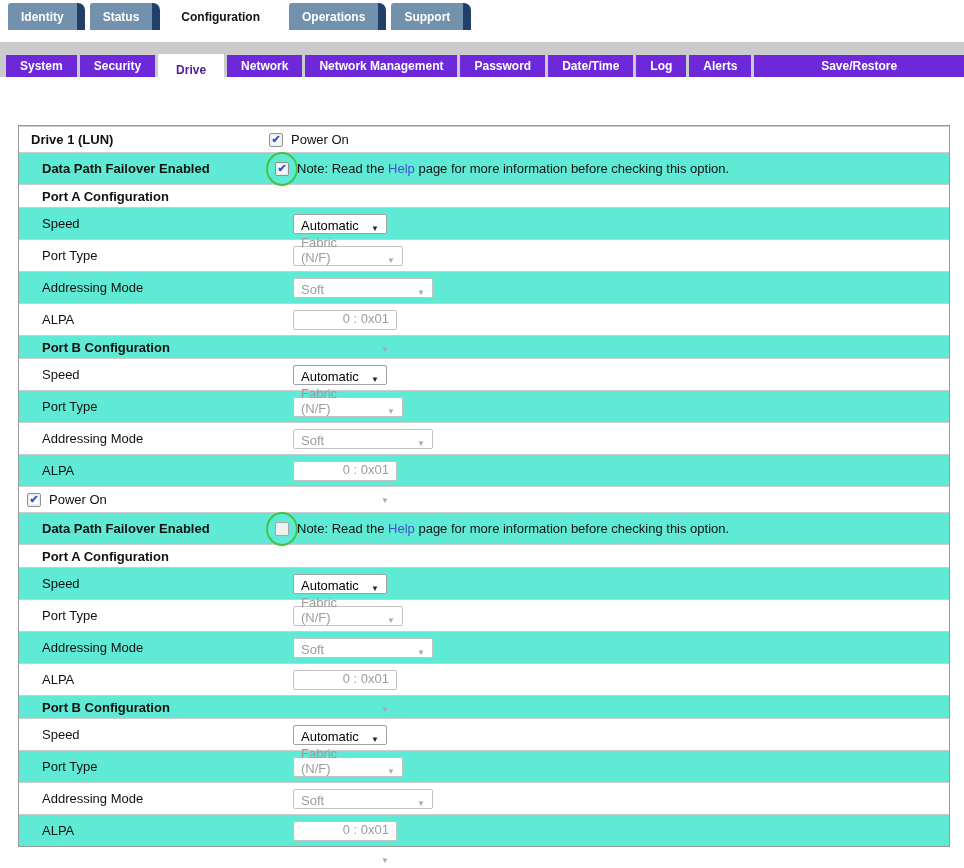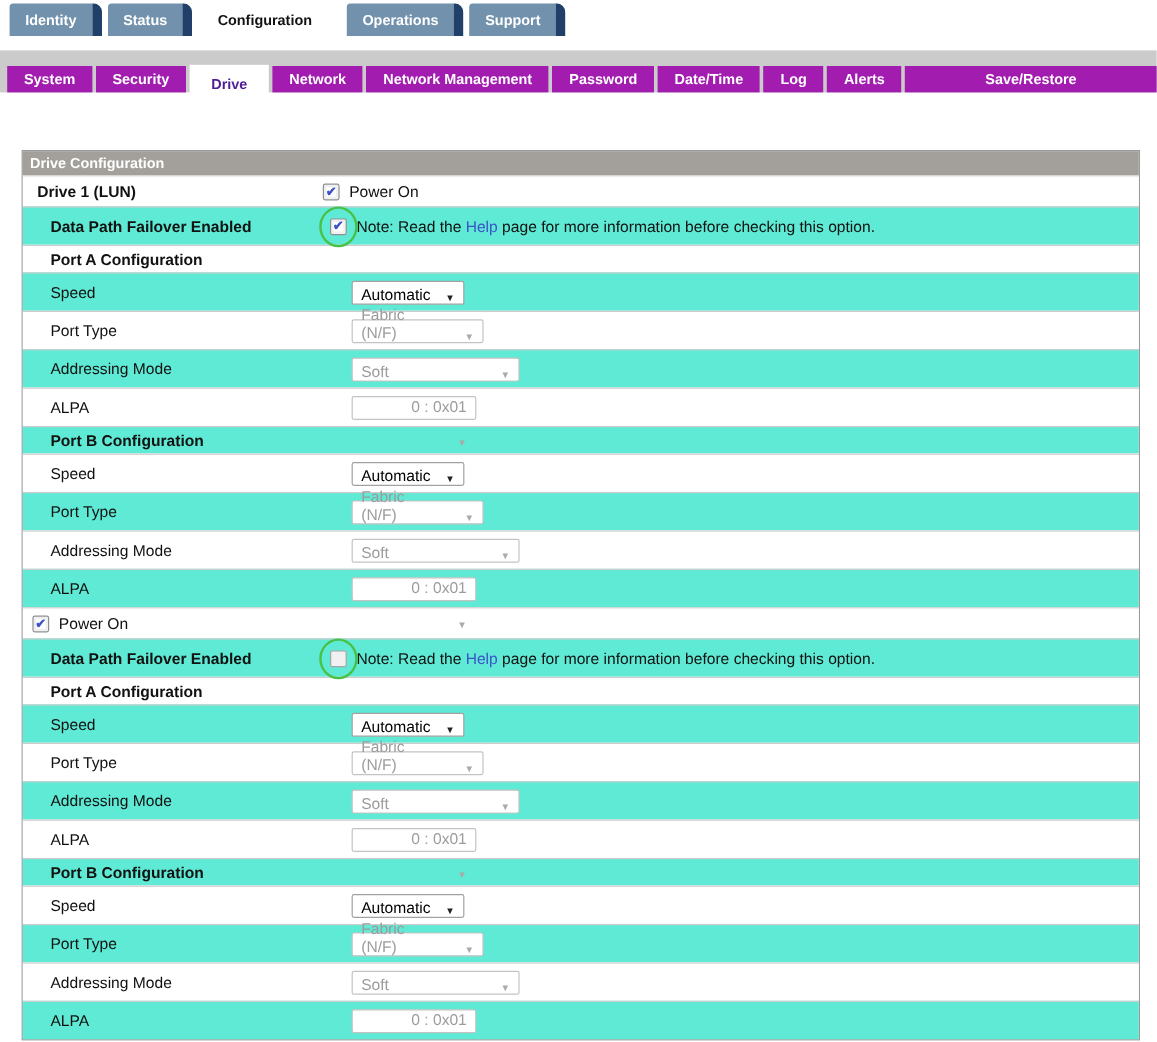--- a/index.html
+++ b/index.html
@@ -50,21 +50,21 @@
   
   .band {
     margin-top: 12px;
     height: 35px;
     background: #cbcbcb;
     display: flex;
     align-items: flex-end;
     padding-left: 6px;
   }
   .t2 {
-    background: #a21caf;
+    background: #6d28d9;
     color: #ffffff;
     font-size: 12px;
     font-weight: bold;
     height: 22px;
     display: flex;
     align-items: center;
     justify-content: center;
     padding: 0 14px;
     margin-right: 3px;
     cursor: pointer;
@@ -245,21 +245,20 @@
       <div class="t2" data-name="subtab-alerts">
         <span class="t2-label" data-name="subtab-label">Alerts</span>
       </div>
       <div class="t2 last" data-name="subtab-save-restore">
         <span class="t2-label" data-name="subtab-label">Save/Restore</span>
       </div>
     </div>
 </div>
 
 <div class="cfg" data-name="drive-configuration-table">
-  <div class="cfg-header" data-name="table-title">Drive Configuration</div>
   <div data-name="table-body">
       <div class="row row-drive" data-name="table-row">
         <div class="lbl drive" data-name="drive-name-label">Drive 1 (LUN)</div>
         <div class="content pad-cb" data-name="row-content">
           <span class="cb checked" data-name="power-on-checkbox">✔</span>
           <span class="cb-label" data-name="power-on-label">Power On</span>
         </div>
       </div>
       <div class="row row-note alt" data-name="table-row">
         <div class="lbl sub" data-name="failover-label">Data Path Failover Enabled</div>

